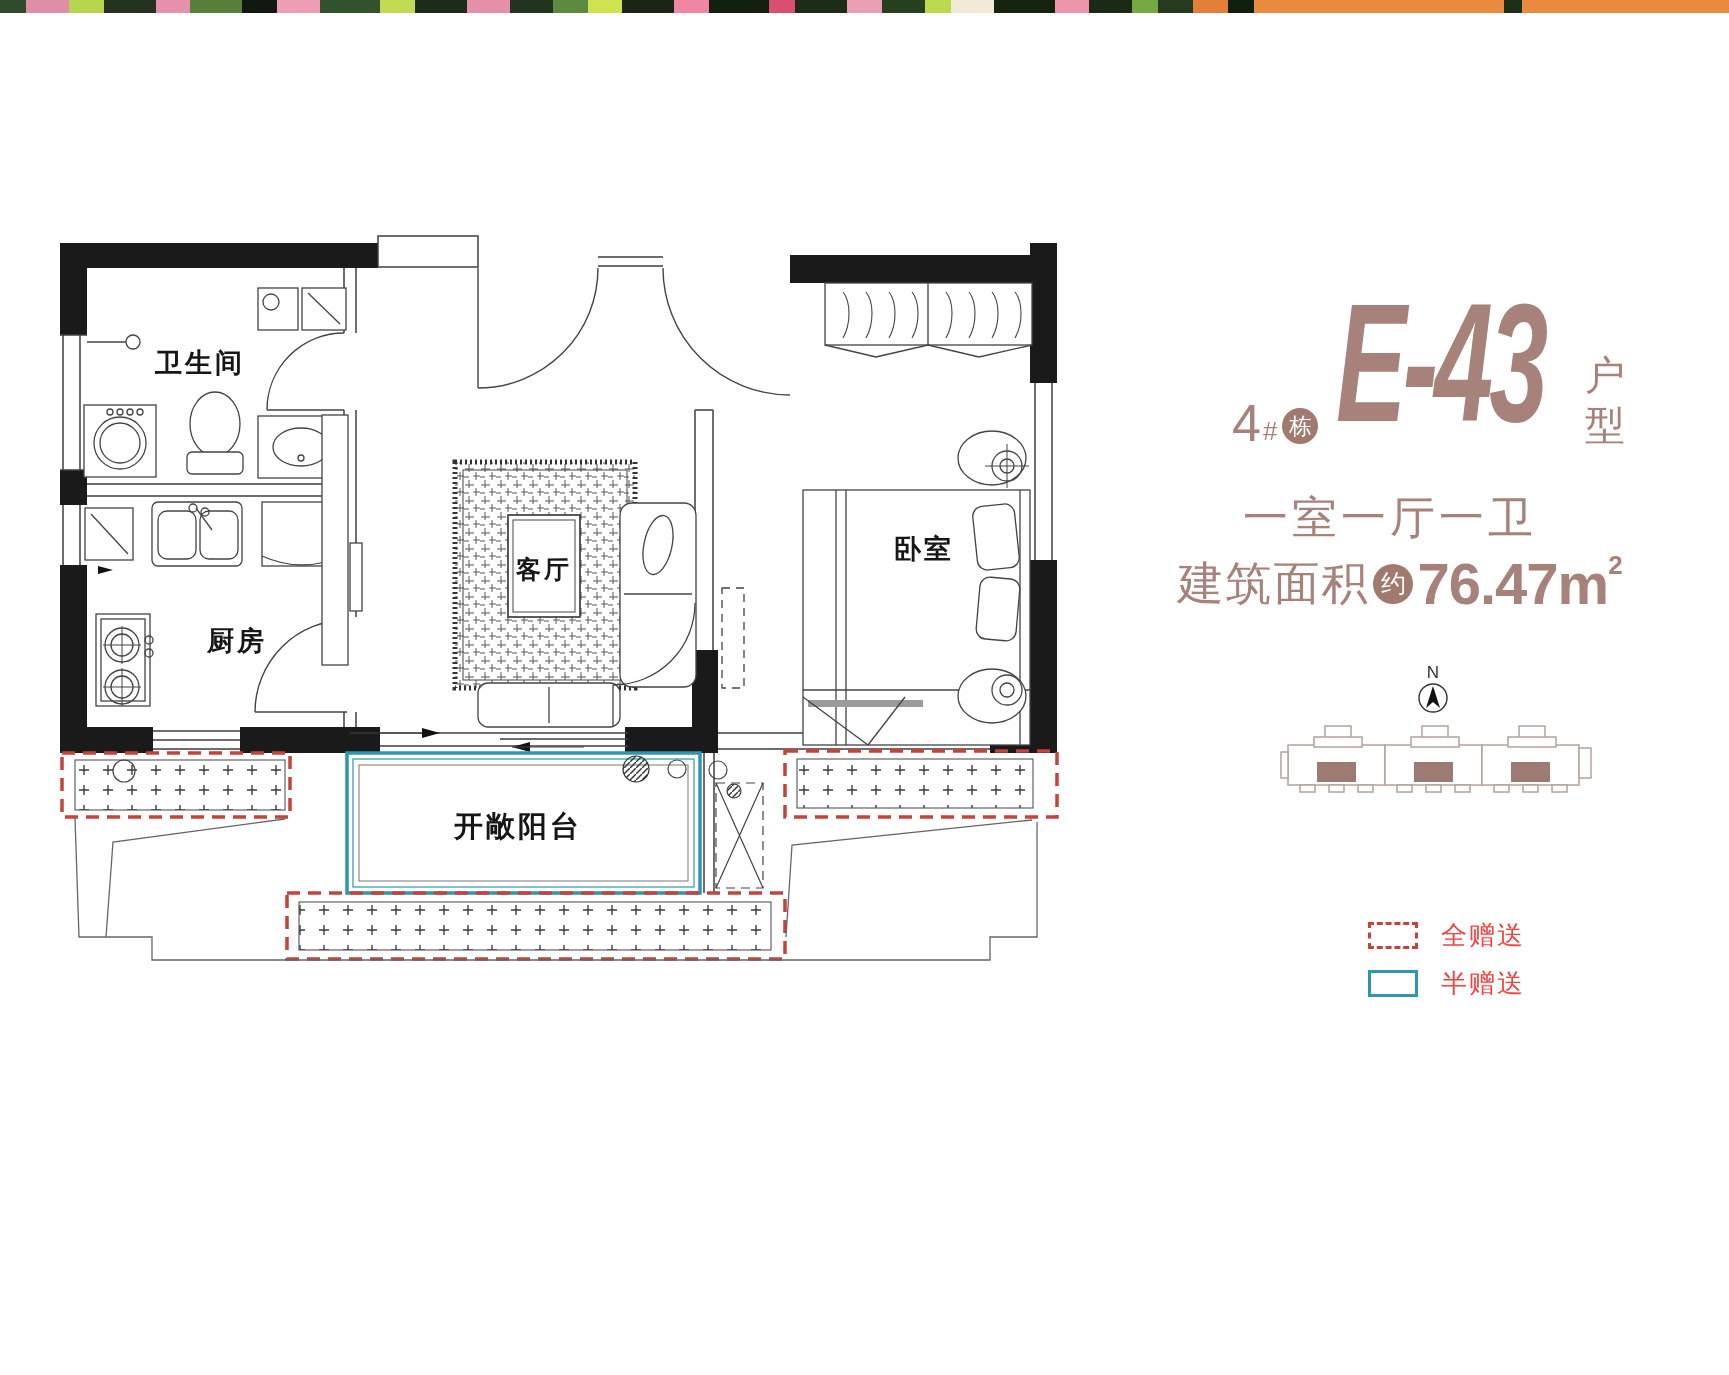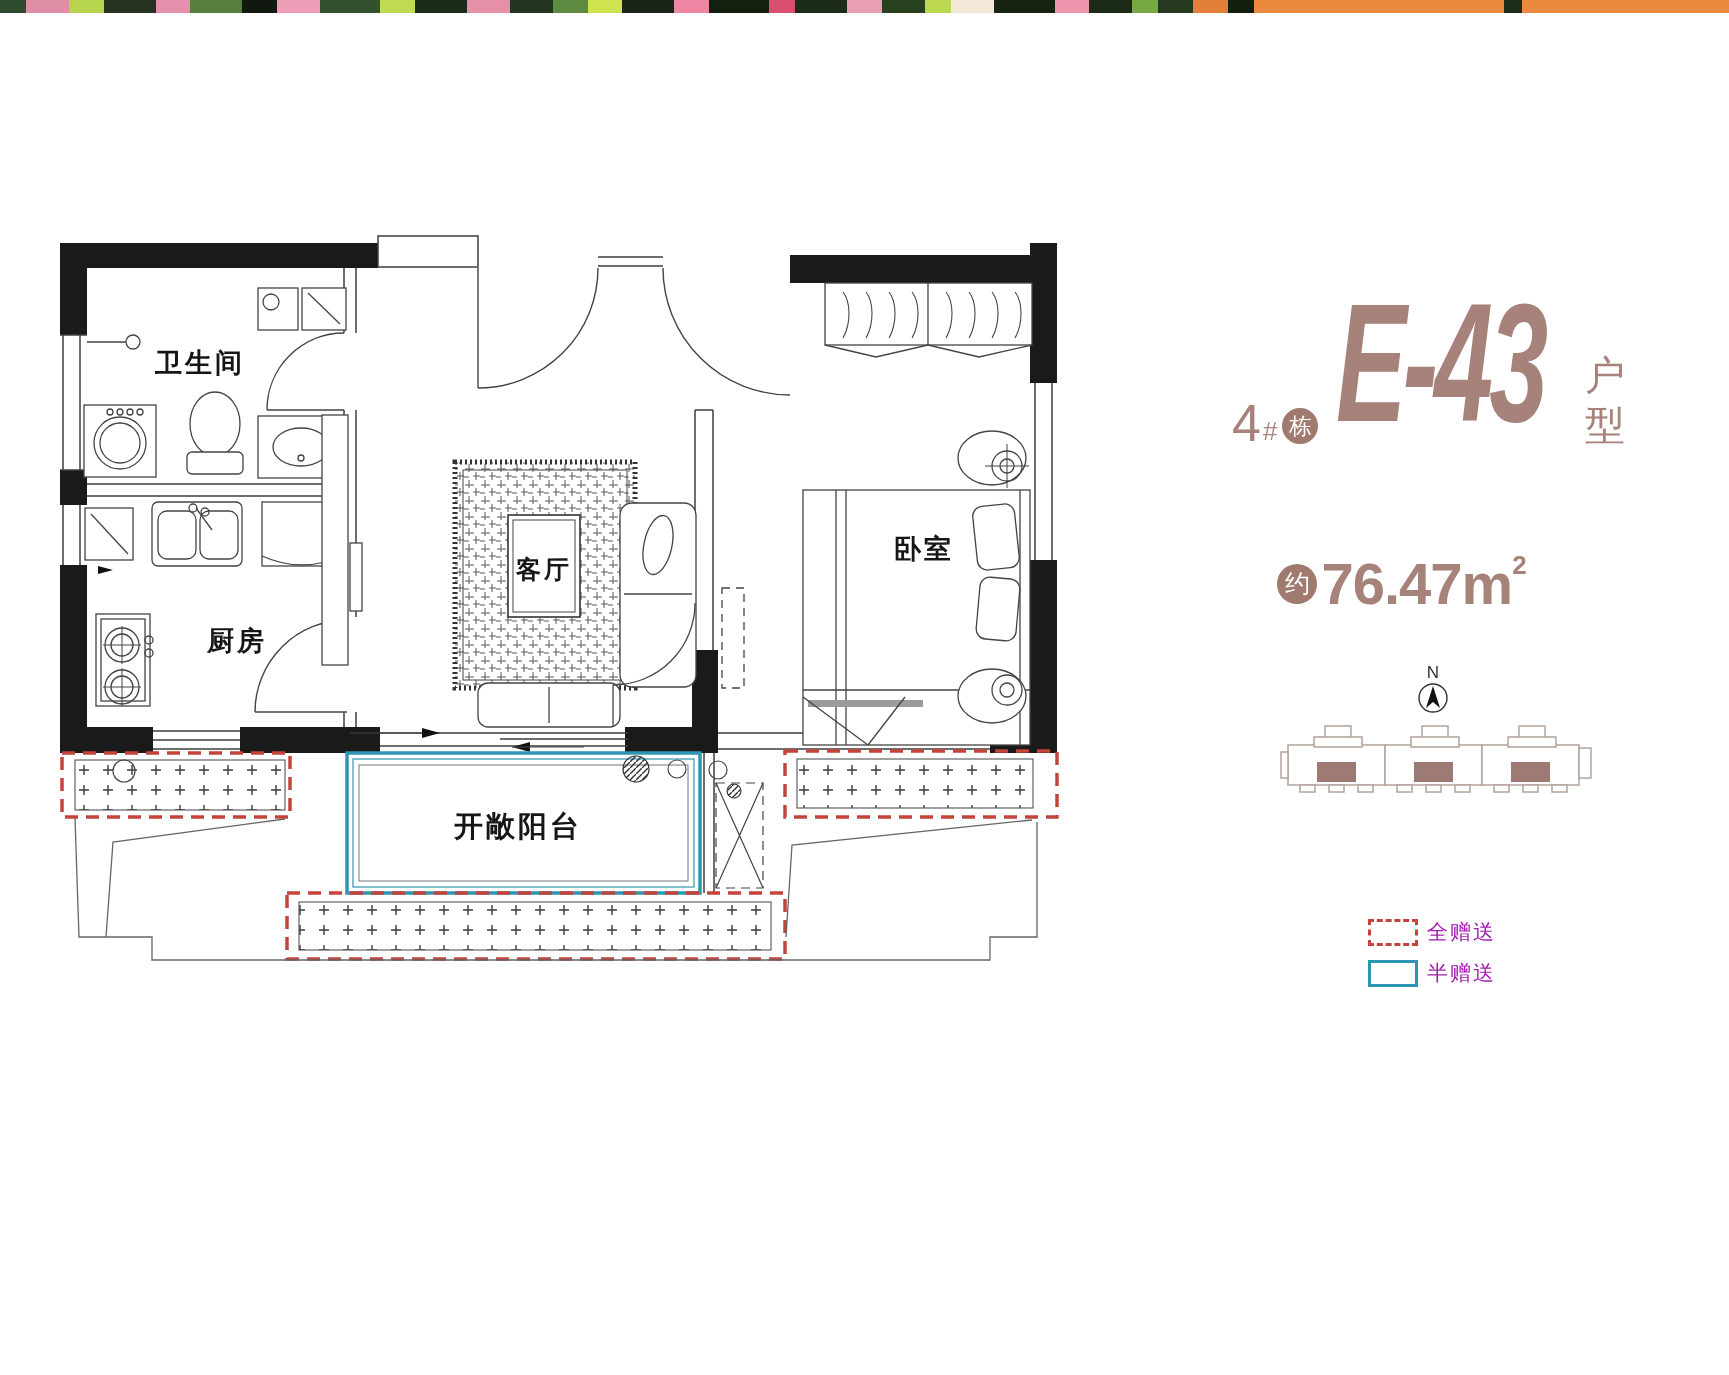--- a/index.html
+++ b/index.html
@@ -37,21 +37,21 @@
     font-size:25px;display:flex;align-items:center;justify-content:center;margin:0 4px;}
   #area-line .val{font-size:58px;font-weight:bold;letter-spacing:-1px;}
   #area-line .sup{font-size:26px;font-weight:bold;position:relative;top:-18px;}
   #keyplan-caption{position:absolute;left:1190px;top:804px;width:500px;text-align:center;
     font-size:29px;letter-spacing:2px;color:#a6827b;}
   #legend{position:absolute;left:1368px;top:918px;}
   .legend-row{display:flex;align-items:center;margin-bottom:13px;}
   .sw{width:44px;height:21px;background:#fff;}
   .sw-red{border:3px dashed #c4443b;}
   .sw-blue{border:3px solid #2e95b2;}
-  .legend-row .llabel{font-size:21px;color:#a21caf;letter-spacing:2px;margin-left:9px;}
+  .legend-row .llabel{font-size:26px;color:#ef4444;letter-spacing:2px;margin-left:23px;}
 </style>
 </head>
 <body>
 
 <div id="page">
   <div id="top-strip"></div>
 
   <svg width="1729" height="1375" viewBox="0 0 1729 1375" style="position:absolute;left:0;top:0;">
     <defs>
       <pattern id="plus" width="24" height="20" patternUnits="userSpaceOnUse">
@@ -287,22 +287,24 @@
     </div>
     <div id="code">
       <span>E-43</span>
     </div>
     <div id="suffix">
       <div>户</div>
       <div>型</div>
     </div>
   </div>
 
+  <div id="layout-line">一室一厅一卫</div>
 
   <div id="area-line">
+    <span class="lbl">建筑面积</span>
     <span class="abadge">约</span>
     <span class="val">76.47m</span>
     <span class="sup">2</span>
   </div>
 
 
   <div id="legend">
     <div class="legend-row">
       <span class="sw sw-red"></span>
       <span class="llabel">全赠送</span>

